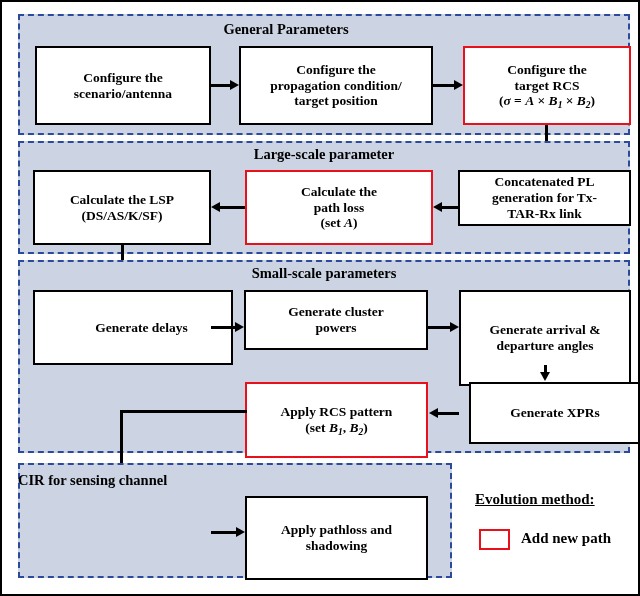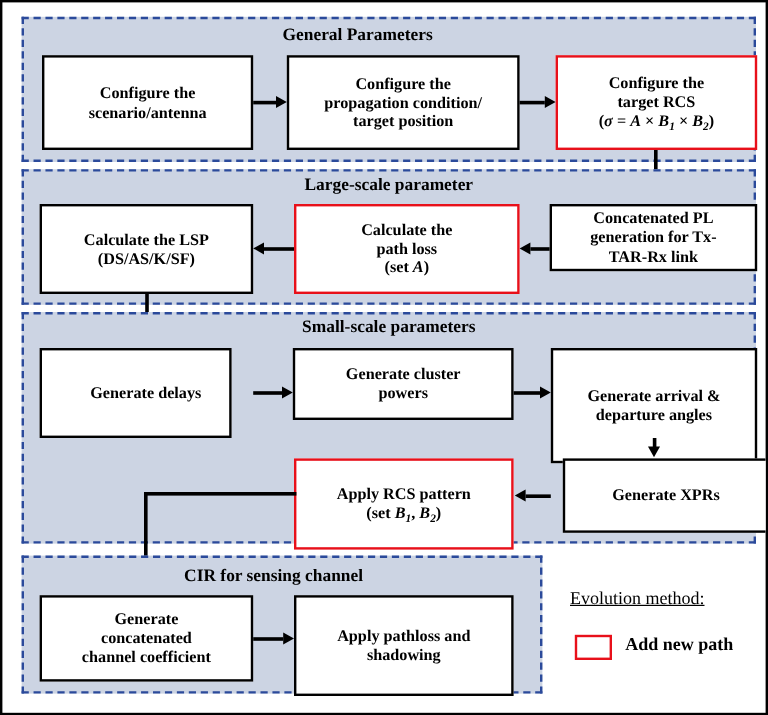--- a/index.html
+++ b/index.html
@@ -19,31 +19,31 @@
 
   .arrow{position:absolute;background:#000;}
   .arrow.h{height:2.5px;}
   .arrow.v{width:2.5px;}
   .head{position:absolute;width:0;height:0;}
   .head.right{border-top:5.5px solid transparent;border-bottom:5.5px solid transparent;border-left:9px solid #000;}
   .head.left{border-top:5.5px solid transparent;border-bottom:5.5px solid transparent;border-right:9px solid #000;}
   .head.down{border-left:5.5px solid transparent;border-right:5.5px solid transparent;border-top:9px solid #000;}
 
   .legend{position:absolute;}
-  .legend-title{position:absolute;font-weight:normal;font-size:15px;text-decoration:underline;white-space:nowrap;}
+  .legend-title{position:absolute;font-weight:bold;font-size:15px;text-decoration:underline;white-space:nowrap;}
   .legend-swatch{position:absolute;box-sizing:border-box;background:#fff;border:2.5px solid #e8101a;}
   .legend-label{position:absolute;font-weight:bold;font-size:15px;white-space:nowrap;}
 </style>
 </head>
 <body>
 
 <div id="root">
 
   <div class="section" style="left:16px;top:12px;width:612px;height:121px;"></div>
-  <div class="section-title" style="left:16px;top:19px;width:536px;padding-left:12px;">General Parameters</div>
+  <div class="section-title" style="left:16px;top:19px;width:536px;">General Parameters</div>
 
   <div class="node" style="left:33px;top:44px;width:176px;height:79px;">
     <div>
       <span class="ln">Configure the</span>
       <span class="ln">scenario/antenna</span>
     </div>
   </div>
 
   <div class="node" style="left:237px;top:44px;width:194px;height:79px;">
     <div>
@@ -101,21 +101,21 @@
 
   <div class="arrow h" style="left:218px;top:204px;width:25px;"></div>
   <div class="head left" style="left:209px;top:200px;"></div>
 
   <div class="arrow v" style="left:119px;top:243px;height:40px;"></div>
   <div class="head down" style="left:115px;top:279px;"></div>
 
   <div class="section" style="left:16px;top:258px;width:612px;height:193px;"></div>
   <div class="section-title" style="left:16px;top:263px;width:612px;">Small-scale parameters</div>
 
-  <div class="node" style="left:31px;top:288px;width:160px;height:75px;padding-left:20px;">
+  <div class="node" style="left:31px;top:288px;width:200px;height:75px;padding-left:20px;">
     <div>
       <span class="ln">Generate delays</span>
     </div>
   </div>
 
   <div class="node" style="left:242px;top:288px;width:184px;height:60px;">
     <div>
       <span class="ln">Generate cluster</span>
       <span class="ln">powers</span>
     </div>
@@ -151,29 +151,22 @@
   <div class="head down" style="left:538px;top:370px;"></div>
 
   <div class="arrow h" style="left:436px;top:410px;width:21px;"></div>
   <div class="head left" style="left:427px;top:406px;"></div>
 
   <div class="arrow h" style="left:118px;top:408px;width:127px;"></div>
   <div class="arrow v" style="left:118px;top:408px;height:81px;"></div>
   <div class="head down" style="left:114px;top:485px;"></div>
 
   <div class="section" style="left:16px;top:461px;width:434px;height:115px;"></div>
-  <div class="section-title" style="left:16px;top:470px;width:420px;text-align:center;">CIR for sensing channel</div>
+  <div class="section-title" style="left:16px;top:470px;width:420px;text-align:left;">CIR for sensing channel</div>
 
-  <div class="node" style="left:31px;top:494px;width:178px;height:72px;">
-    <div>
-      <span class="ln">Generate</span>
-      <span class="ln">concatenated</span>
-      <span class="ln">channel coefficient</span>
-    </div>
-  </div>
 
   <div class="node" style="left:243px;top:494px;width:183px;height:84px;">
     <div>
       <span class="ln">Apply pathloss and</span>
       <span class="ln">shadowing</span>
     </div>
   </div>
 
   <div class="arrow h" style="left:209px;top:529px;width:25px;"></div>
   <div class="head right" style="left:234px;top:525px;"></div>

